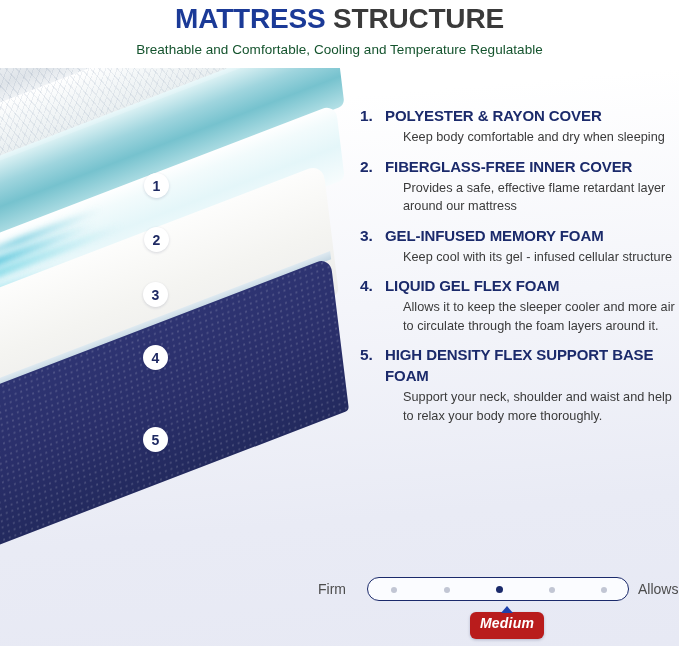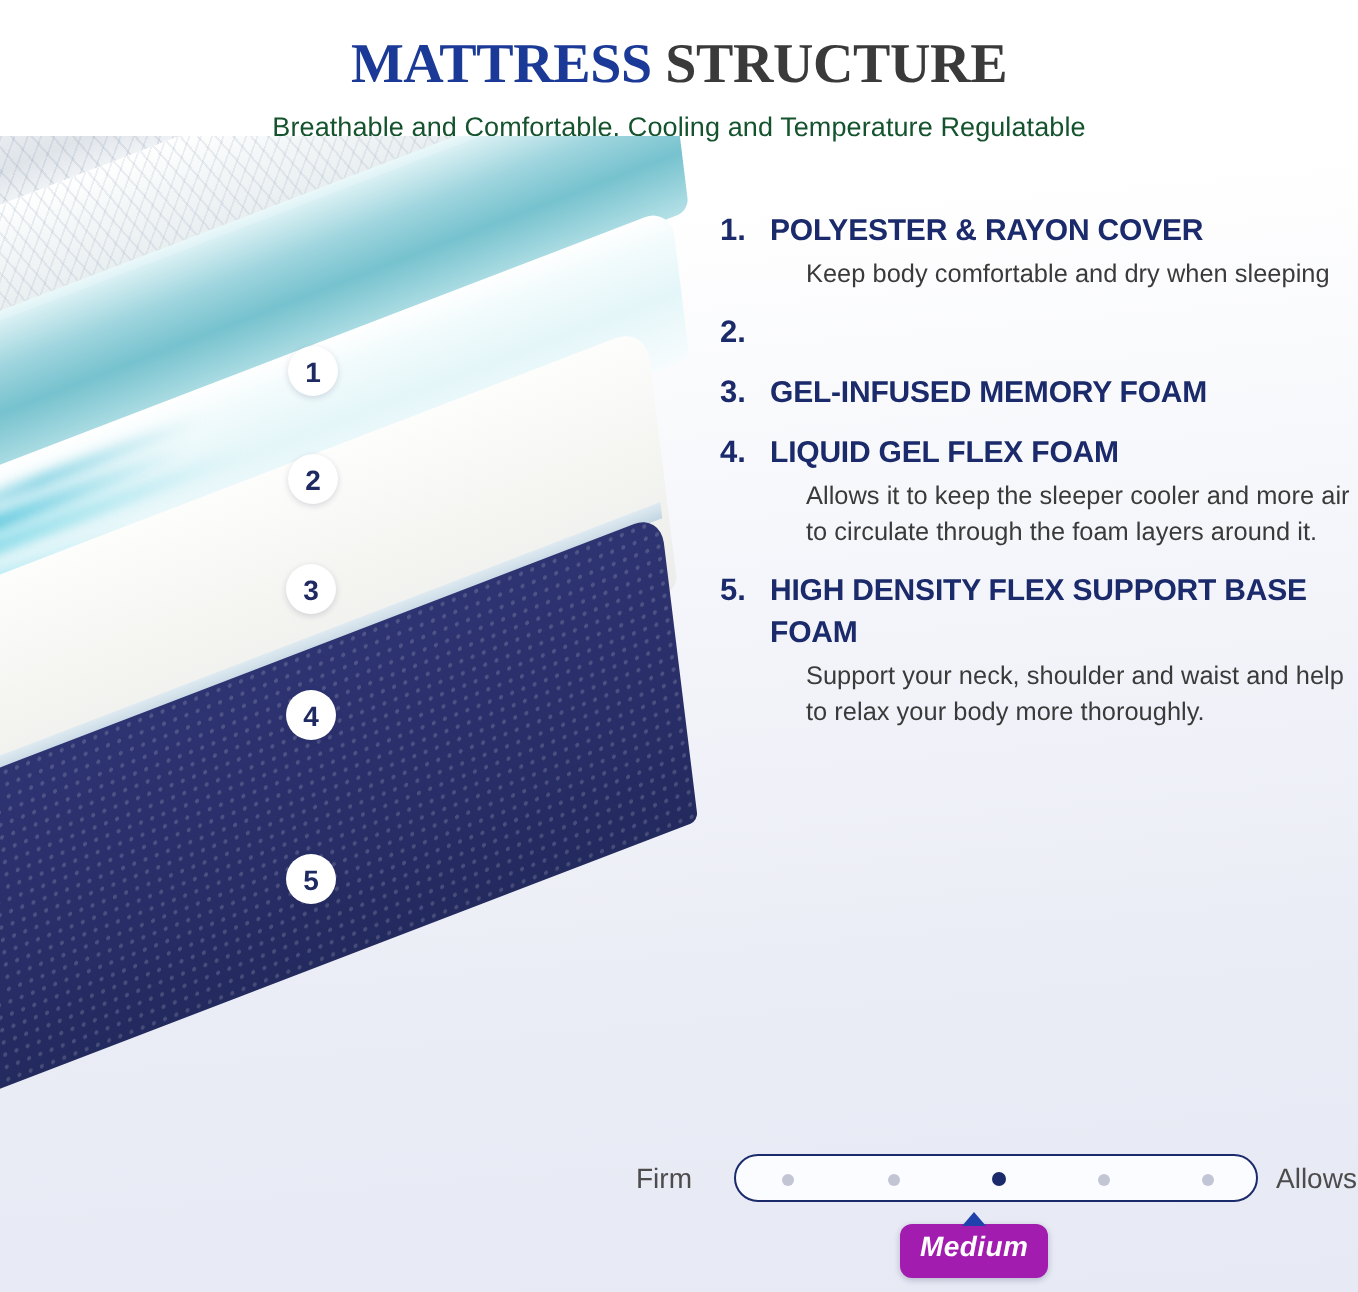--- a/index.html
+++ b/index.html
@@ -7,21 +7,21 @@
   body {
     font-family:"Liberation Sans", sans-serif;
     background:linear-gradient(175deg,#ffffff 0%,#ffffff 18%,#f4f5fa 48%,#e9ebf5 78%,#e7e9f4 100%);
     position:relative;
     overflow:hidden;
     color:#1f2a63;
   }
 
   
   #header { position:absolute; left:0; top:0; width:679px; height:68px; text-align:center; }
-  #title { font-size:28px; font-weight:bold; letter-spacing:-0.2px; padding-top:16px; line-height:34px;font-family:Liberation Serif, serif; }
+  #title { font-size:28px; font-weight:bold; letter-spacing:-0.2px; padding-top:2px; line-height:34px; }
   #title .t1 { color:#1b3a97; }
   #title .t2 { color:#3a3a3a; }
   #subtitle { font-size:13.5px; color:#14532d; font-weight:normal; letter-spacing:0.05px; margin-top:6px;}
 
   
   #illustration { position:absolute; left:0; top:68px; width:360px; height:578px; overflow:hidden; }
   .layer { position:absolute; transform-origin:0 0; }
 
   
   #lay1 {
@@ -148,22 +148,22 @@
   #track {
     position:absolute; left:49px; top:-1px; width:262px; height:24px;
     border:1.4px solid #1b2a6b; border-radius:12px; background:#fbfcff;
   }
   .tdot {
     position:absolute; top:9px; width:6px; height:6px; border-radius:50%;
     background:#c2c6d4;
   }
   .tdot.on { background:#1b2a6b; width:7px; height:7px; top:8px; }
   #badge {
-    position:absolute; left:132px; top:34px; padding:3px 10px 8px;
-    background:#a21caf; color:#ffffff; border-radius:6px;
+    position:absolute; left:152px; top:34px; padding:3px 10px 8px;
+    background:#b91c1c; color:#ffffff; border-radius:6px;
     font-size:14px; font-style:italic; font-weight:bold; letter-spacing:0.2px;
     box-shadow:0 1px 3px rgba(20,30,80,.25);
   }
   #badge::before {
     content:""; position:absolute; left:50%; top:-6px; margin-left:-6px;
     border-left:6px solid transparent; border-right:6px solid transparent;
     border-bottom:7px solid #1f41ab;
   }
 </style>
 </head>
@@ -206,26 +206,29 @@
     <div class="item">
       <div class="num">1.</div>
       <div class="txt">
         <div class="head">POLYESTER &amp; RAYON COVER</div>
         <div class="desc">Keep body comfortable and dry when sleeping</div>
       </div>
     </div>
     <div class="item">
       <div class="num">2.</div>
       <div class="txt">
+        <div class="head">FIBERGLASS-FREE INNER COVER</div>
+        <div class="desc">Provides a safe, effective flame retardant layer around our mattress</div>
       </div>
     </div>
     <div class="item">
       <div class="num">3.</div>
       <div class="txt">
         <div class="head">GEL-INFUSED MEMORY FOAM</div>
+        <div class="desc">Keep cool with its gel - infused cellular structure</div>
       </div>
     </div>
     <div class="item">
       <div class="num">4.</div>
       <div class="txt">
         <div class="head">LIQUID GEL FLEX FOAM</div>
         <div class="desc">Allows it to keep the sleeper cooler and more air to circulate through the foam layers around it.</div>
       </div>
     </div>
     <div class="item">

